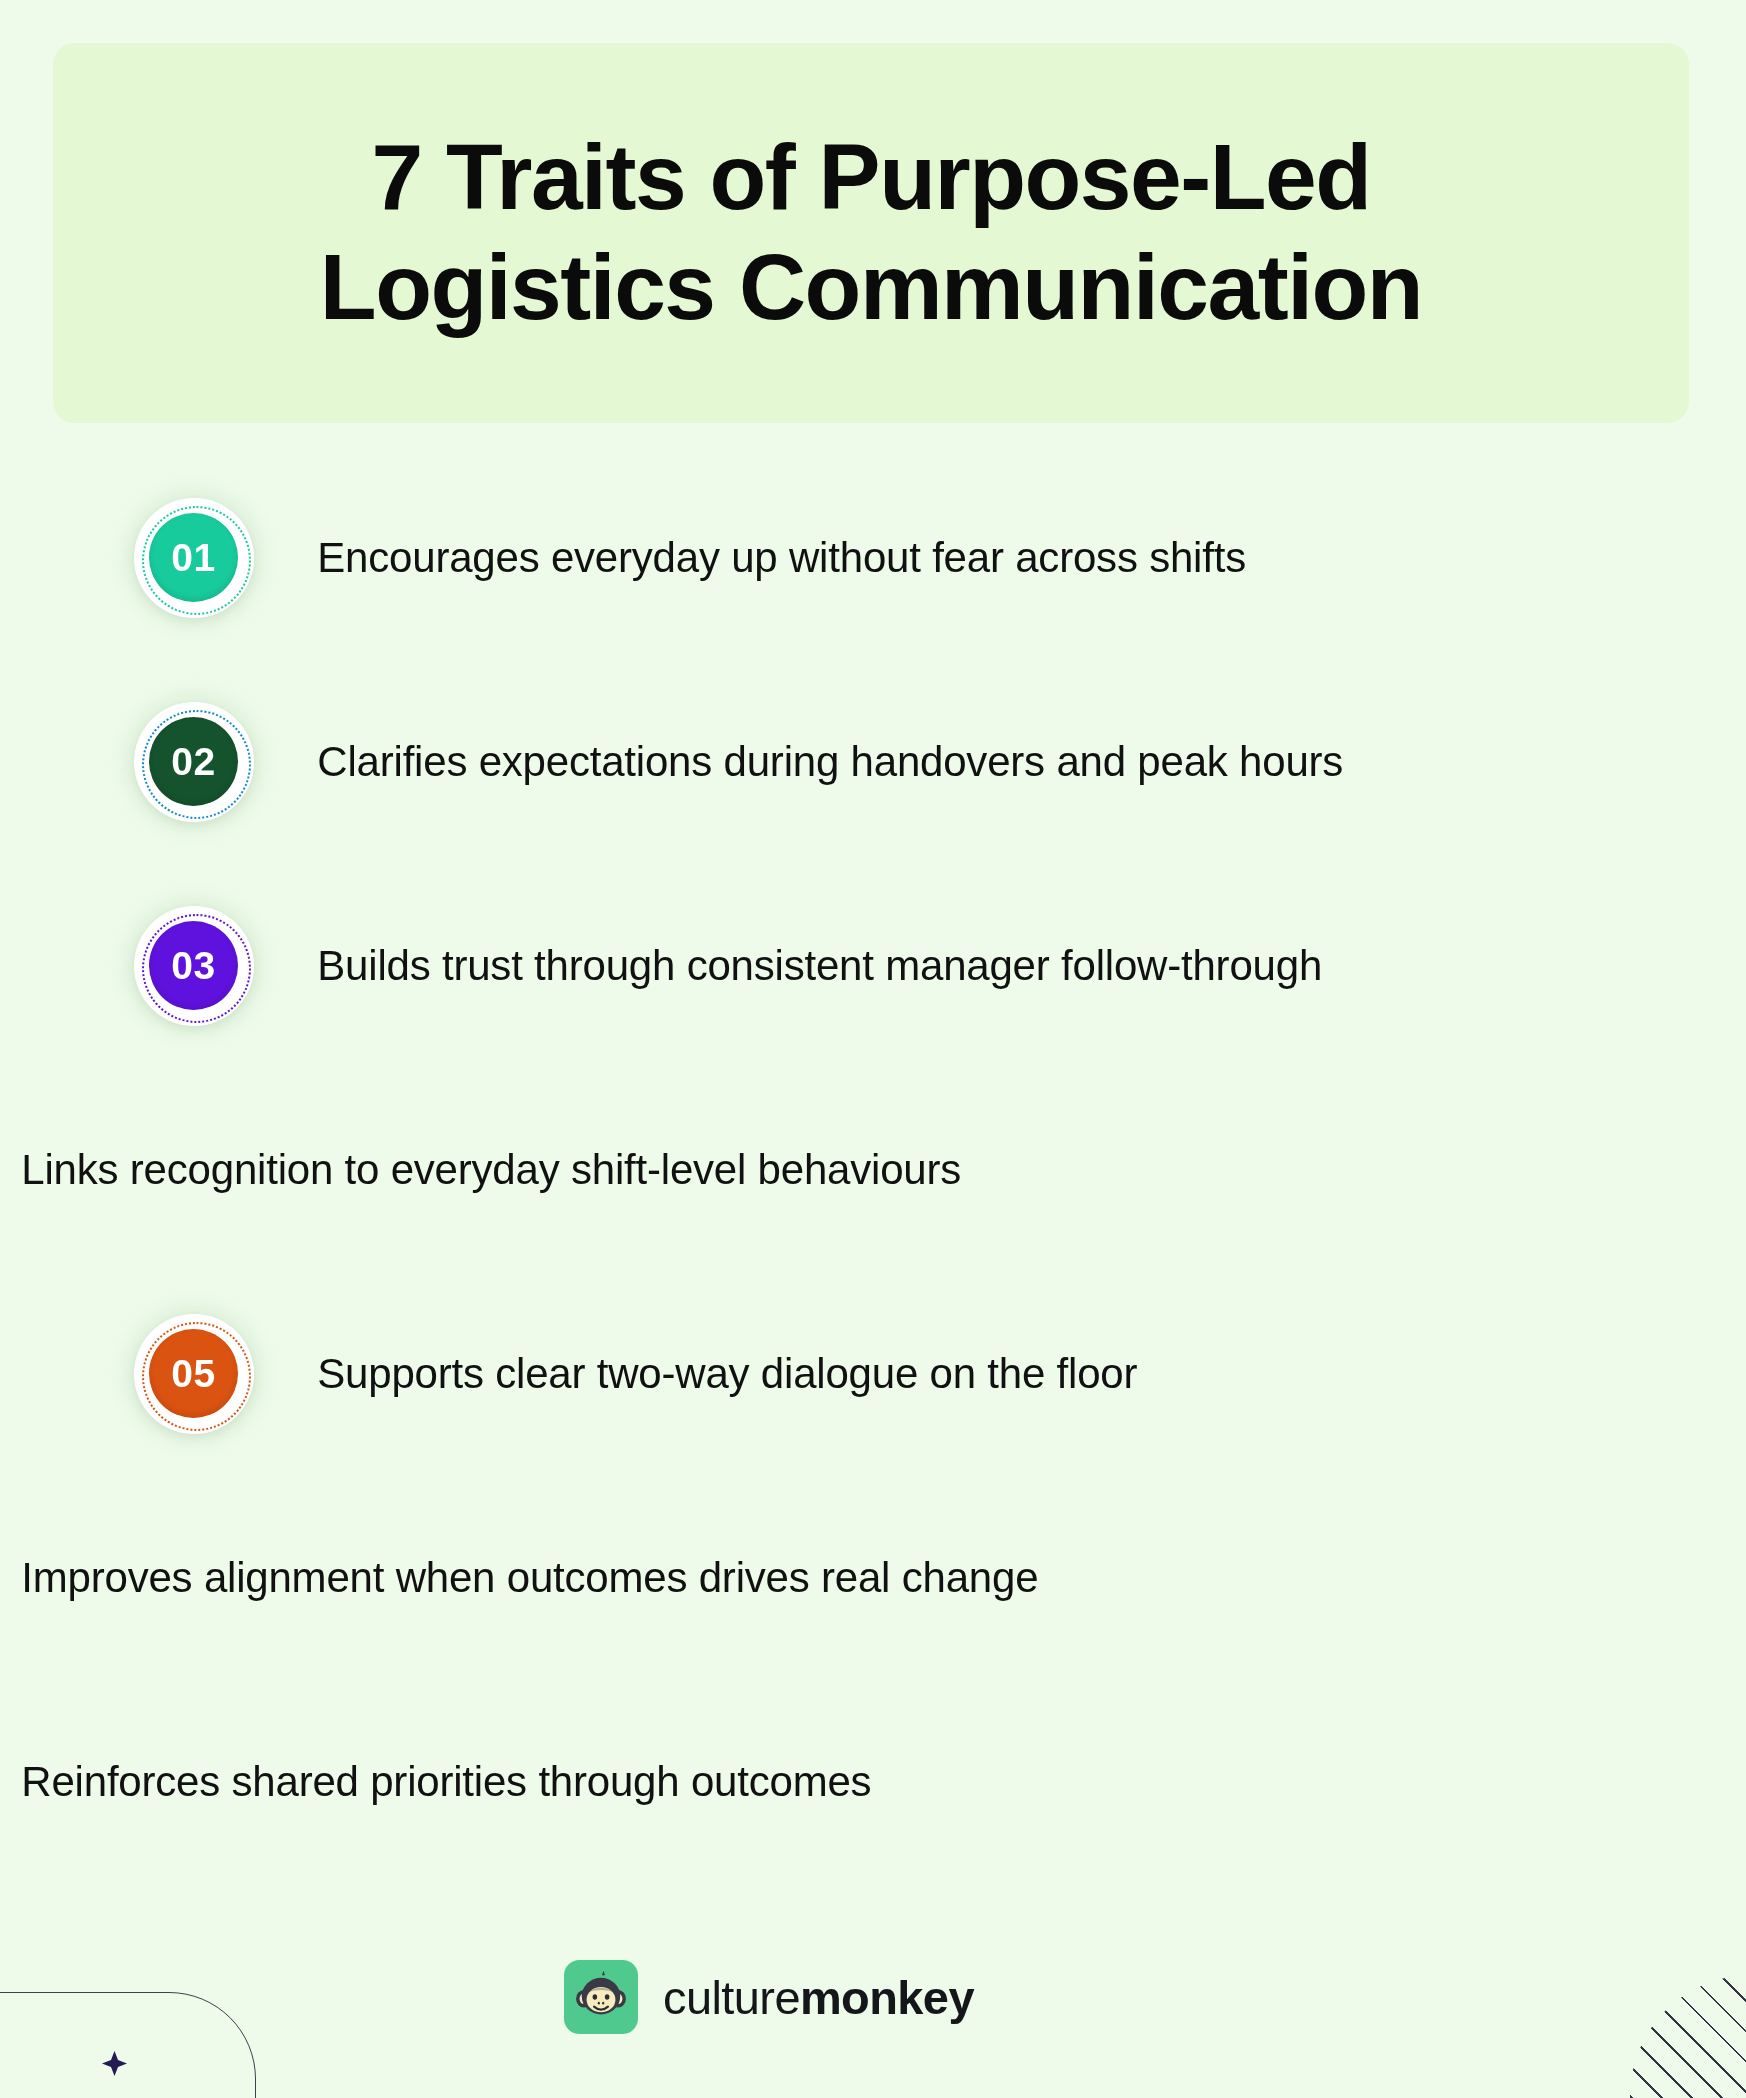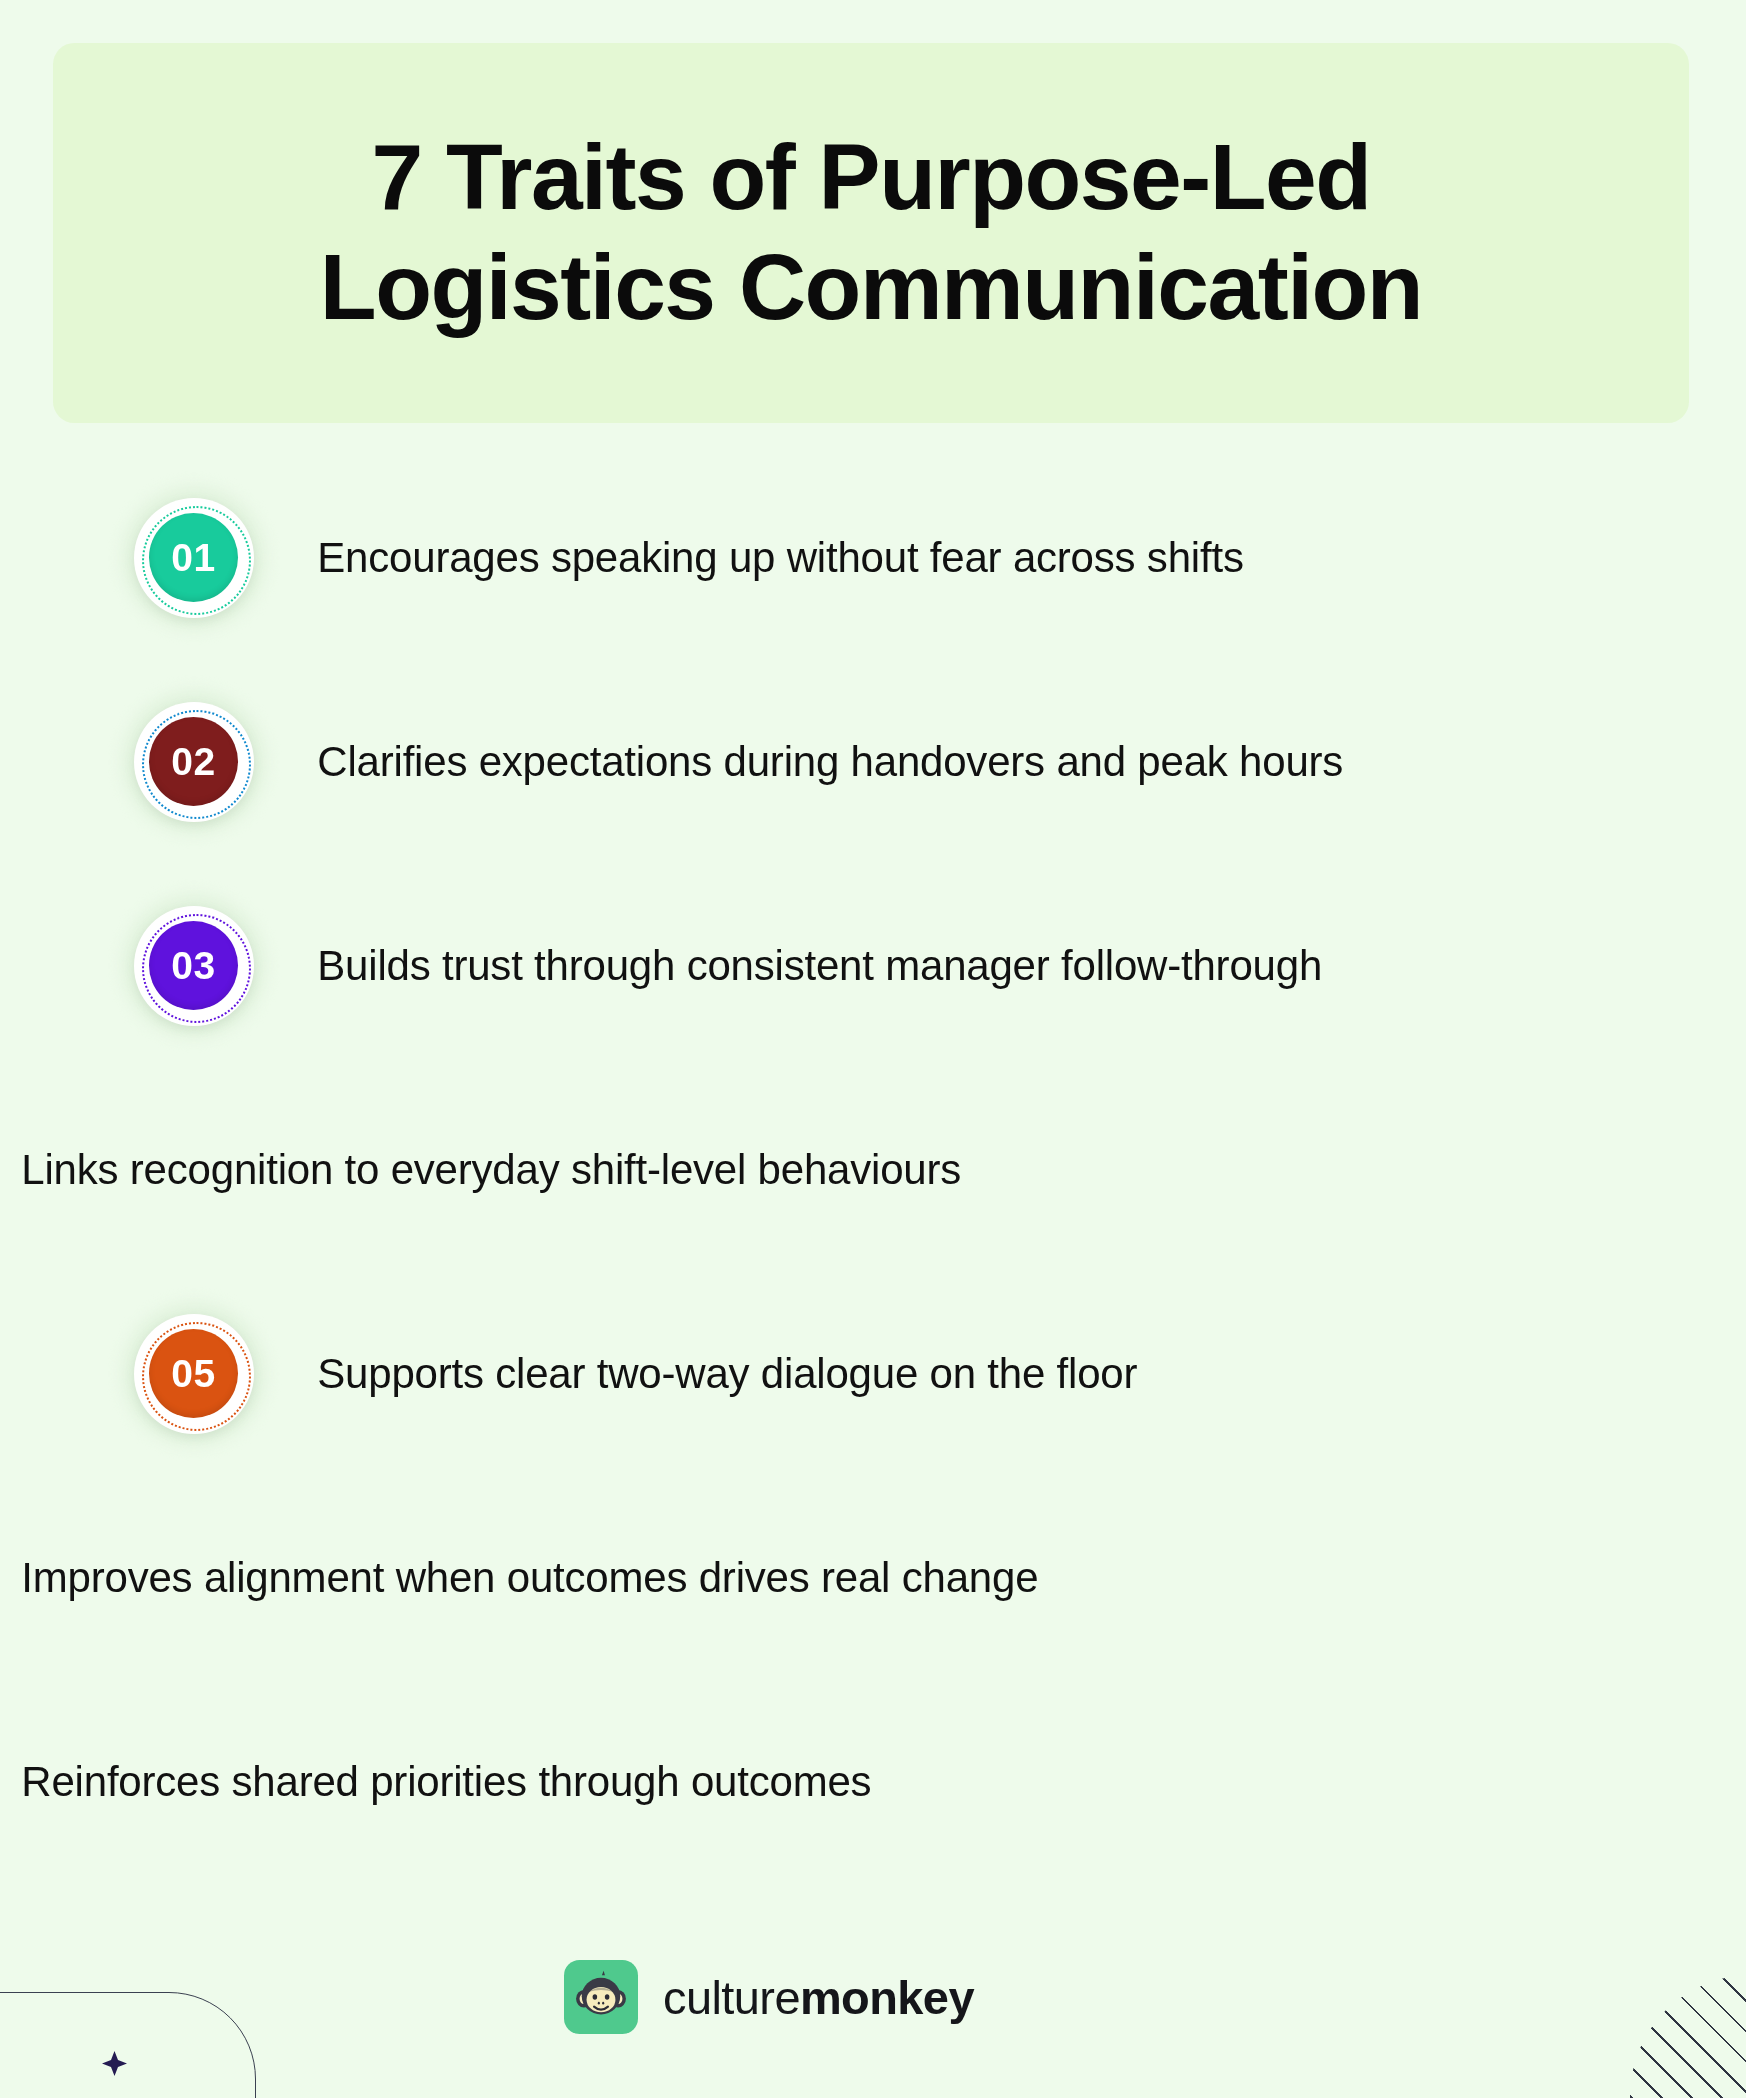--- a/index.html
+++ b/index.html
@@ -223,29 +223,29 @@
 
     <div class="row">
       <div class="badge-wrap">
         <div class="halo"></div>
         <div class="plate"></div>
         <div class="dots" style="border-color: rgb(24, 203, 156);"></div>
         <div class="disc" style="background-color: rgb(24, 203, 156);">
           <span class="num">01</span>
         </div>
       </div>
-      <div class="row-text">Encourages speaking up without fear across shifts</div>
+      <div class="row-text">Encourages everyday up without fear across shifts</div>
     </div>
 
     <div class="row">
       <div class="badge-wrap">
         <div class="halo"></div>
         <div class="plate"></div>
         <div class="dots" style="border-color: rgb(16, 137, 206);"></div>
-        <div class="disc" style="background-color: #7f1d1d;">
+        <div class="disc" style="background-color: #14532d;">
           <span class="num">02</span>
         </div>
       </div>
       <div class="row-text">Clarifies expectations during handovers and peak hours</div>
     </div>
 
     <div class="row">
       <div class="badge-wrap">
         <div class="halo"></div>
         <div class="plate"></div>

